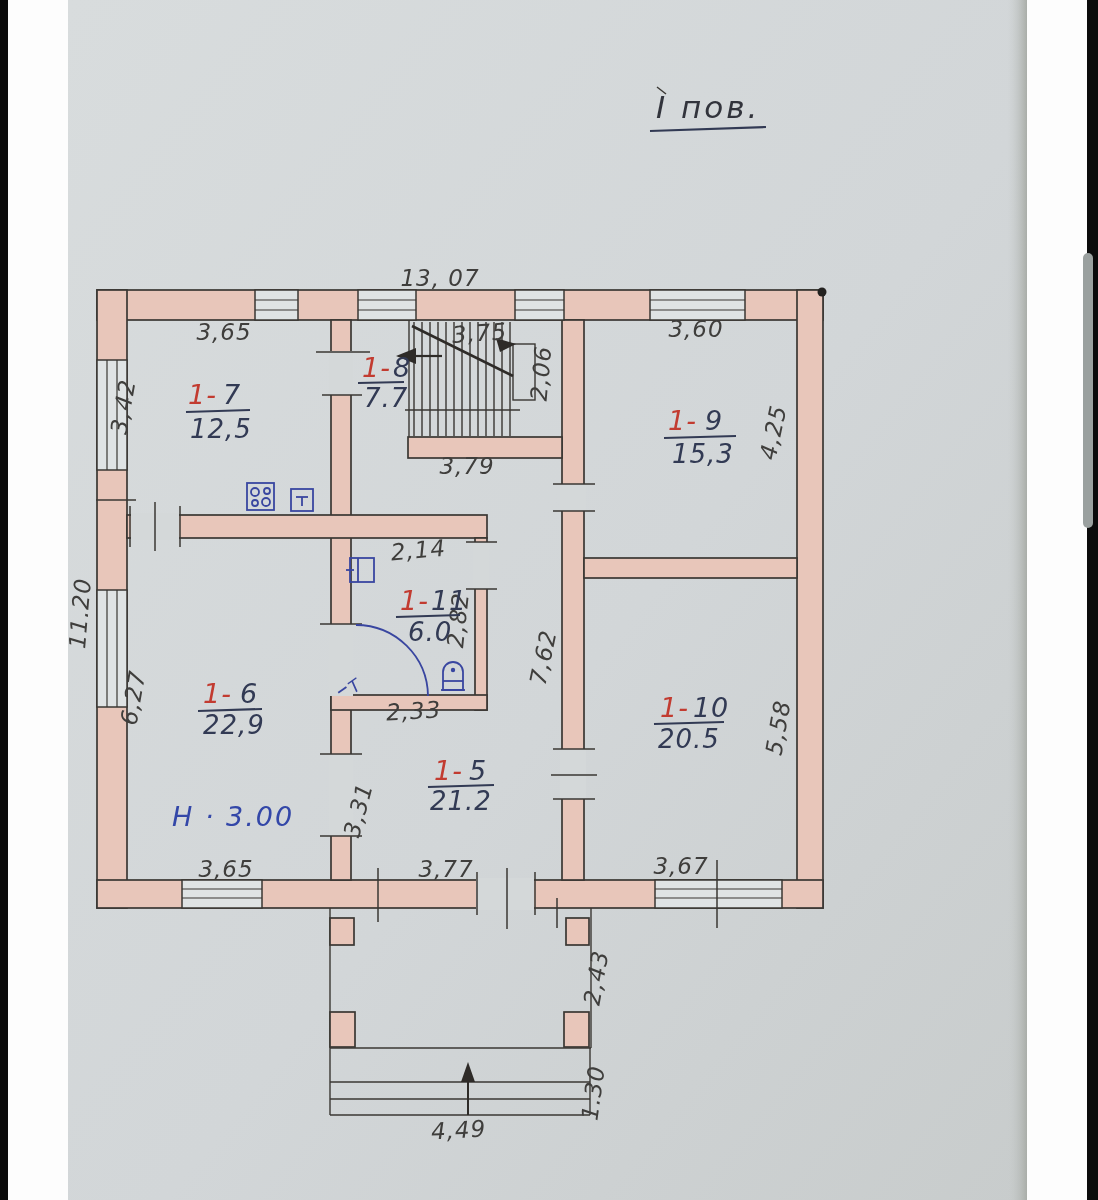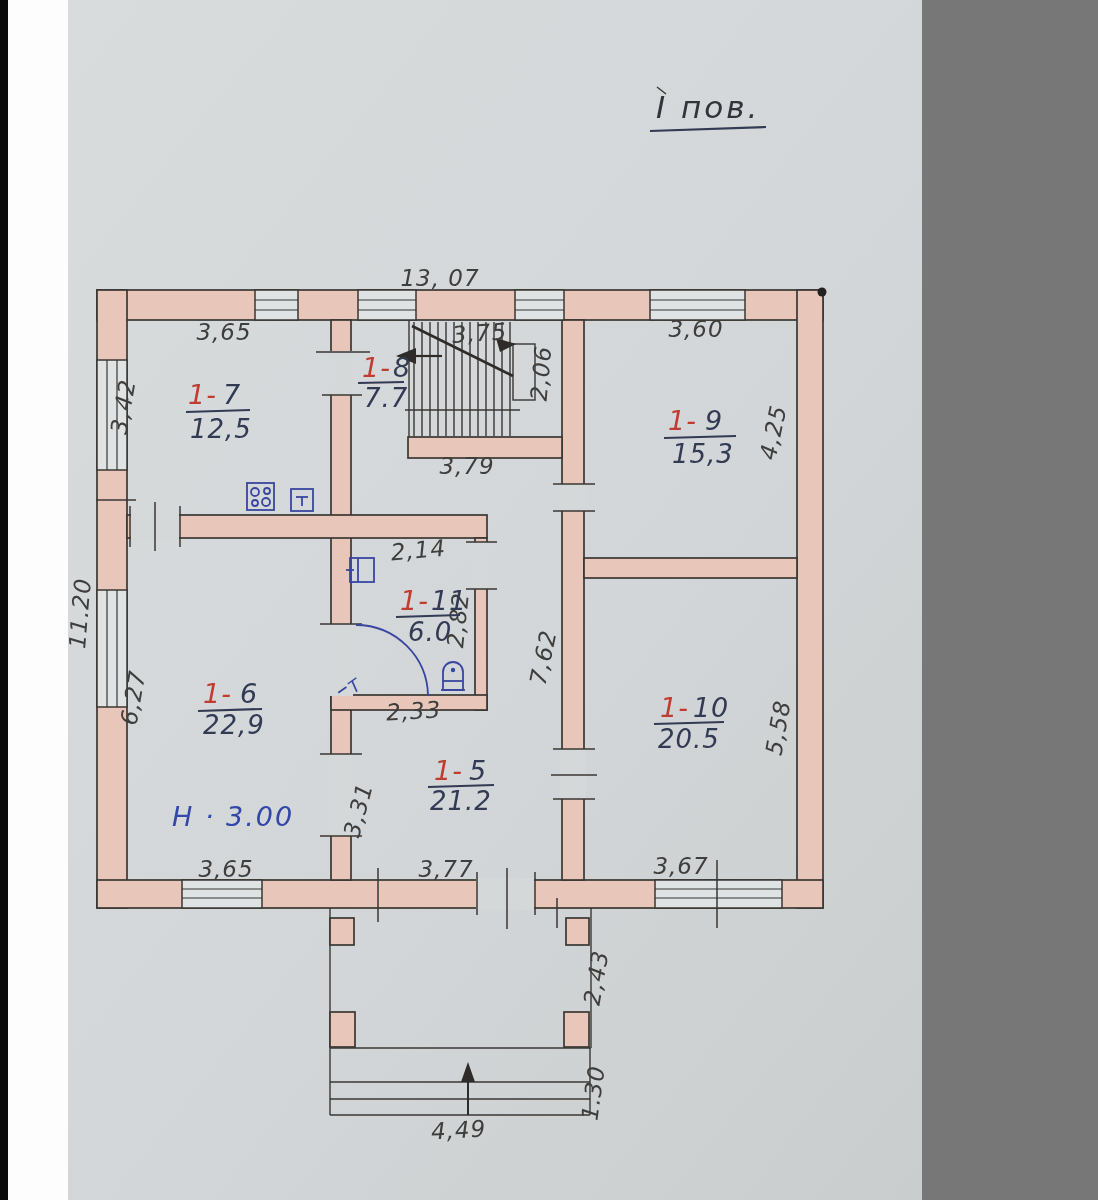--- a/index.html
+++ b/index.html
@@ -1,21 +1,21 @@
 <!DOCTYPE html>
 <html style="--c-wall: #e8c6ba; --c-red: #c23b30; --c-ink: #323a54; --c-pencil: #3f3e3c; --c-blue: #3946a0; --c-note: #3347a8;"><head>
 <meta charset="utf-8">
 <style>
   :root{
     --c-wall:#e8c6ba; --c-line:#3a3733; --c-red:#c23b30;
     --c-ink:#323a54; --c-pencil:#3f3e3c; --c-blue:#3946a0; --c-note:#3347a8;
     --c-paper:#d4d8d9;
   }
   html,body{margin:0;padding:0;background:#777;}
-  #screen{position:relative;width:922px;height:1200px;overflow:hidden;background:#fff;}
+  #screen{position:relative;width:1098px;height:1200px;overflow:hidden;background:#fff;}
   svg{display:block}
   text{font-family:"DejaVu Sans",sans-serif;font-style:italic;}
   .wall{fill:var(--c-wall);stroke:var(--c-line);stroke-width:1.7;}
   .gap{fill:var(--c-paper);stroke:none;}
   .win{fill:#dfe3e4;stroke:var(--c-line);stroke-width:1.5;}
   .winline{stroke:var(--c-line);stroke-width:1.2;}
   .tick{stroke:var(--c-line);stroke-width:1.5;}
   .thin{stroke:var(--c-line);stroke-width:1.4;fill:none;}
   .blue{stroke:var(--c-blue);fill:none;stroke-width:1.8;}
   .dim{font-size:23px;fill:var(--c-pencil);letter-spacing:1px;}

